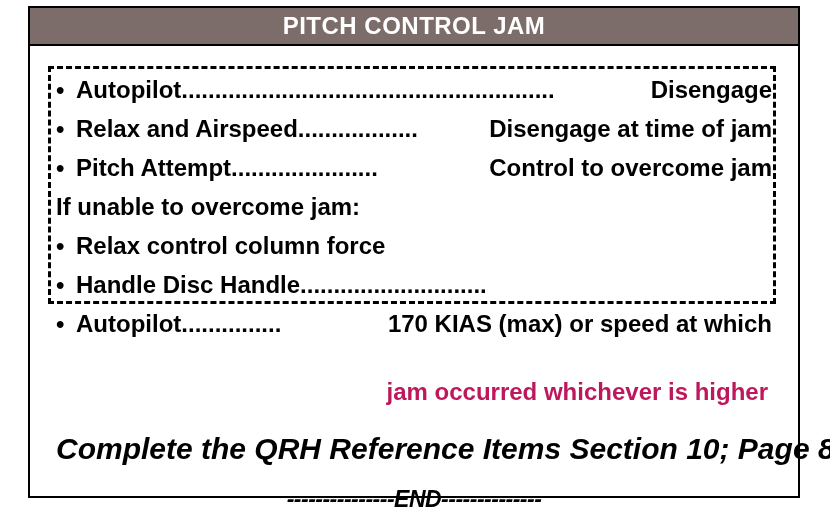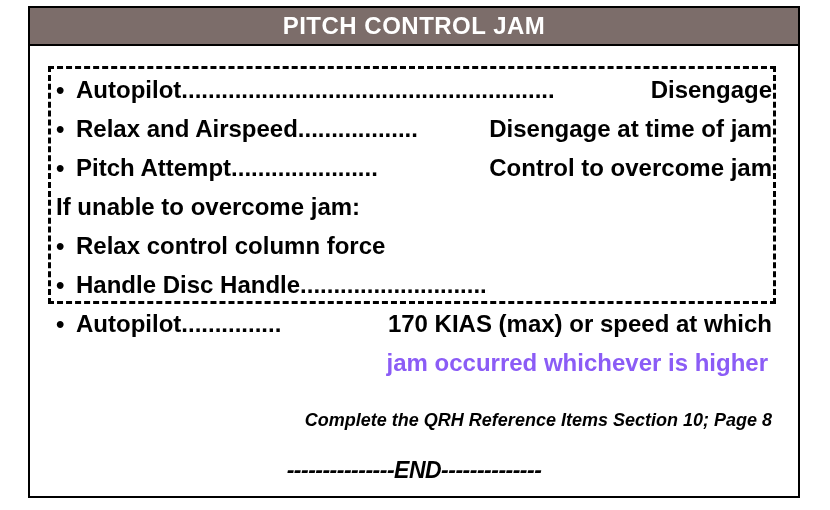--- a/index.html
+++ b/index.html
@@ -104,30 +104,31 @@
     font-weight: bold;
     line-height: 39px;
     color: #000000;
     white-space: nowrap;
   }
 
   .line-cont {
     font-size: 24px;
     font-weight: bold;
     line-height: 39px;
-    color: #8b5cf6;
+    color: #be185d;
     text-align: right;
     padding-right: 4px;
     white-space: nowrap;
+    margin-top: 29px;
   }
 
   .footer-note {
     margin-top: 22px;
     text-align: right;
-    font-size: 18px;
+    font-size: 30px;
     font-weight: bold;
     font-style: italic;
     color: #000000;
     line-height: 32px;
     white-space: nowrap;
   }
 
   .footer-end {
     margin-top: 18px;
     text-align: center;

